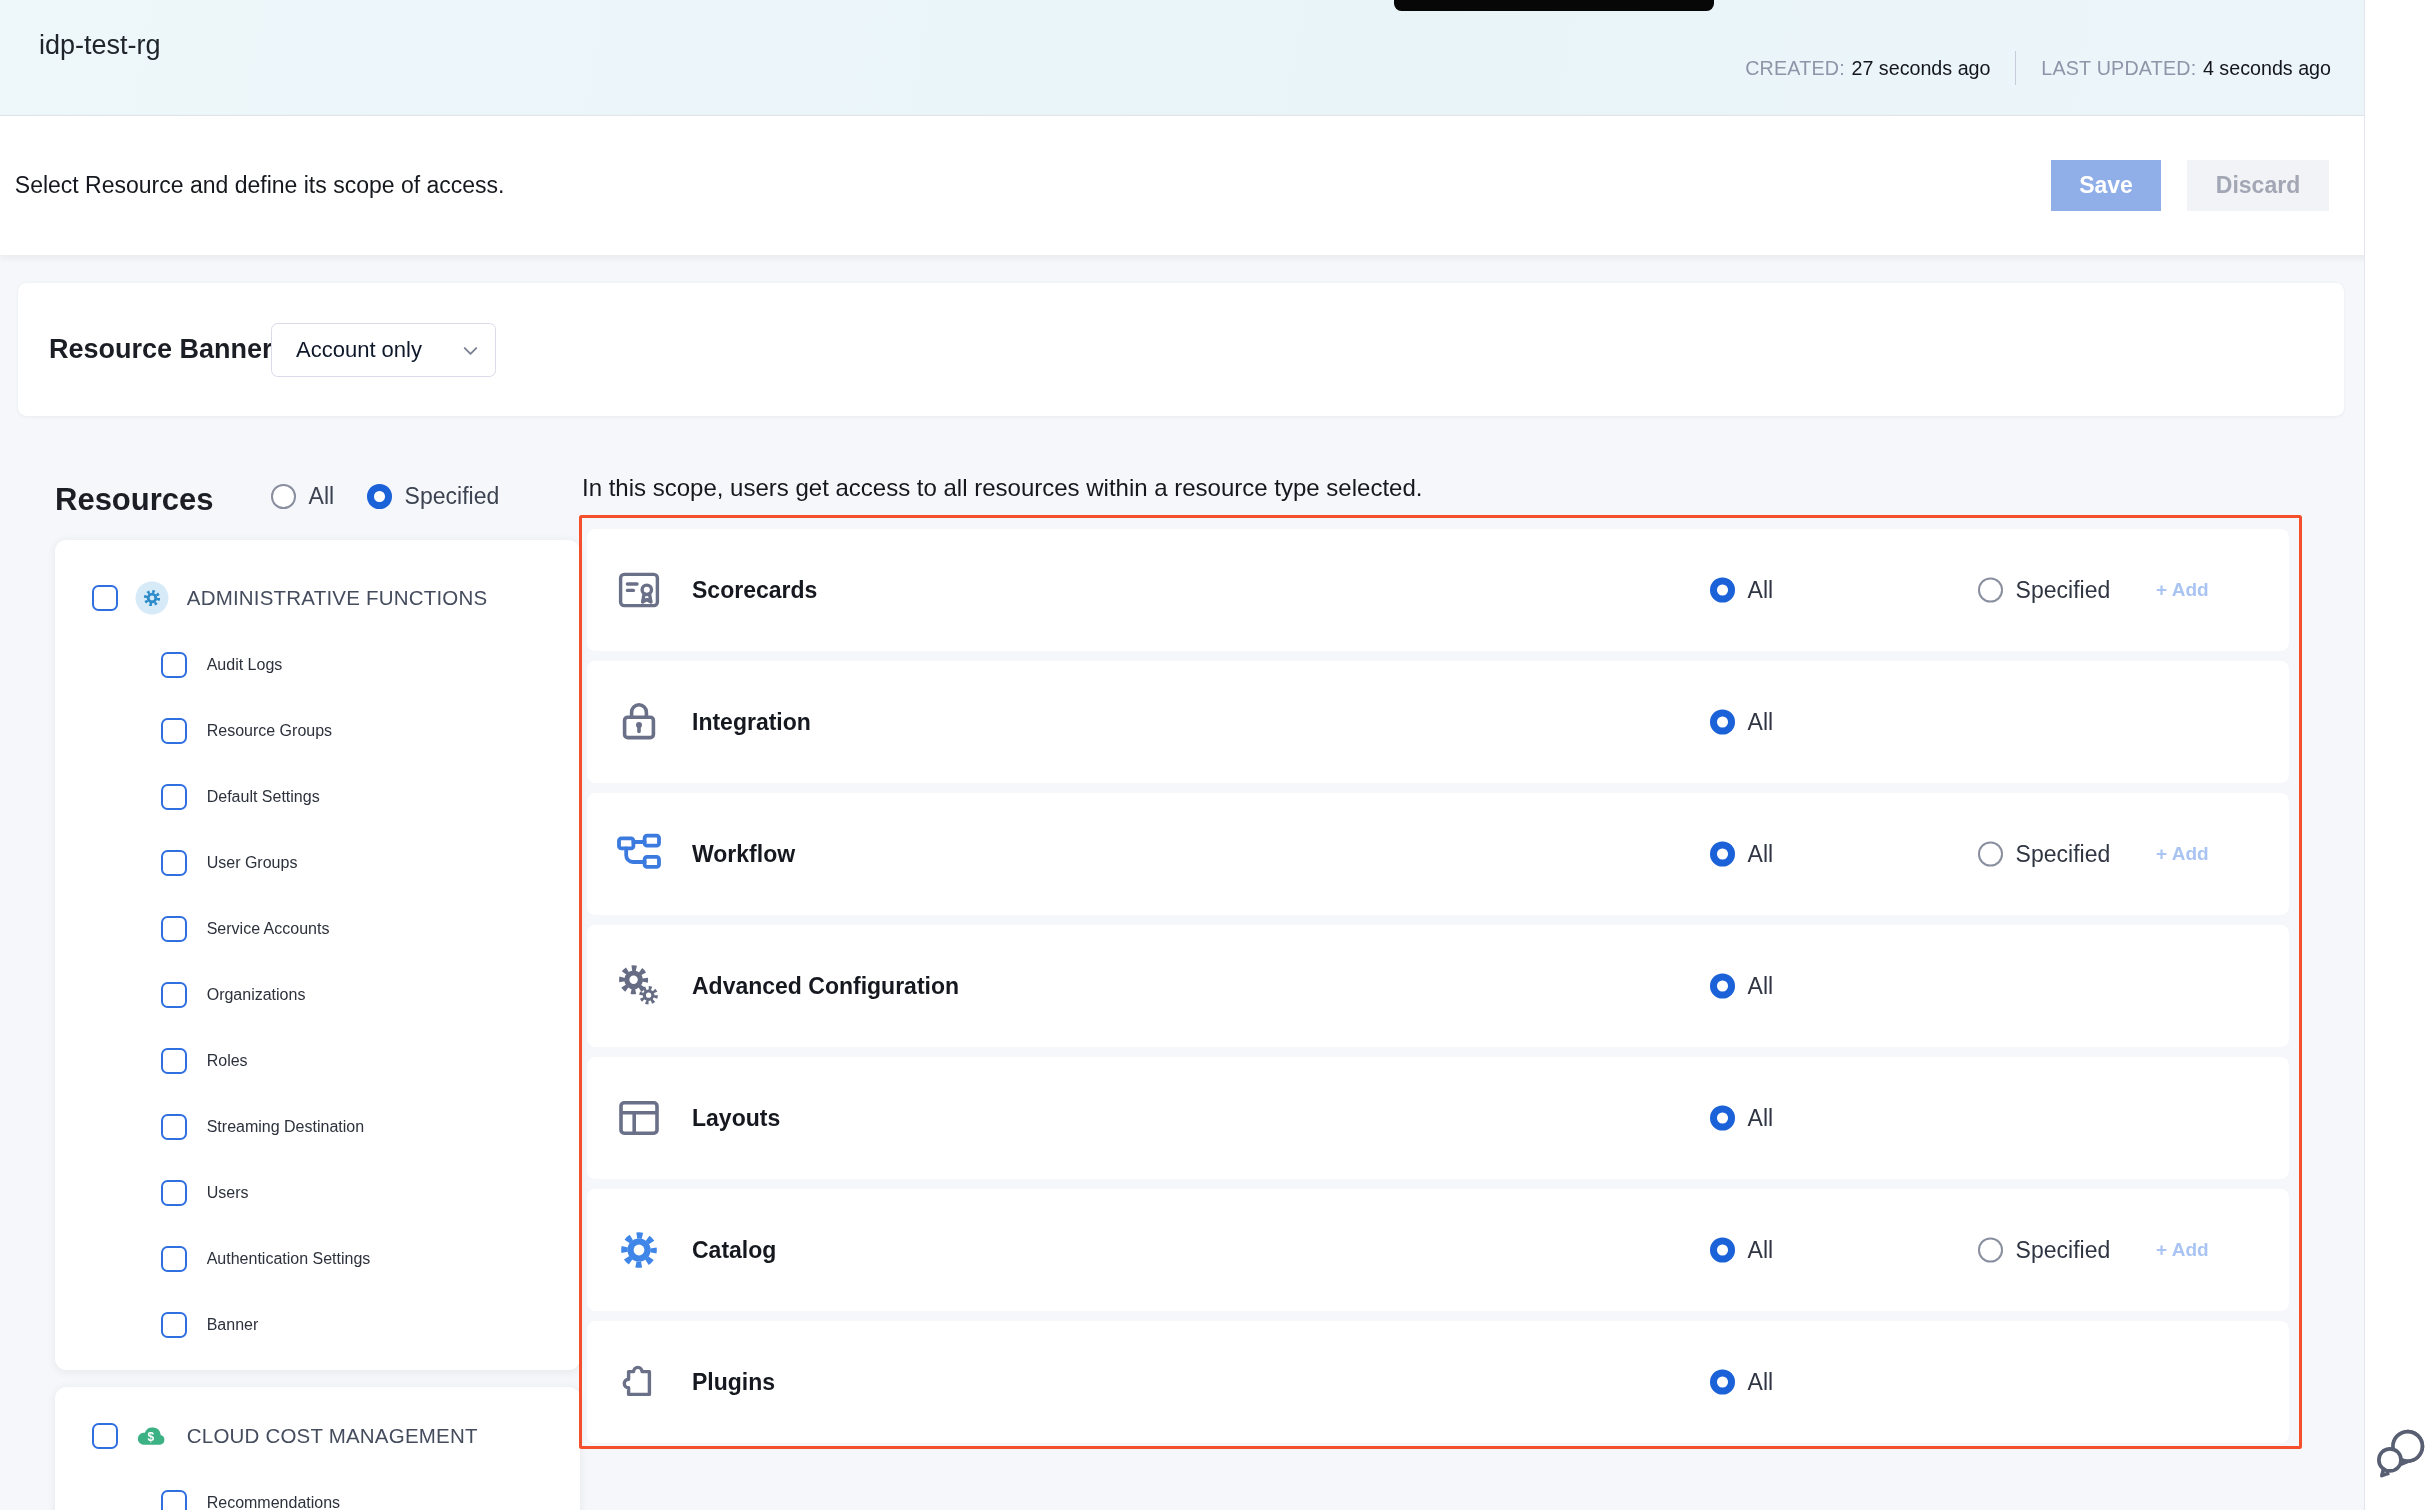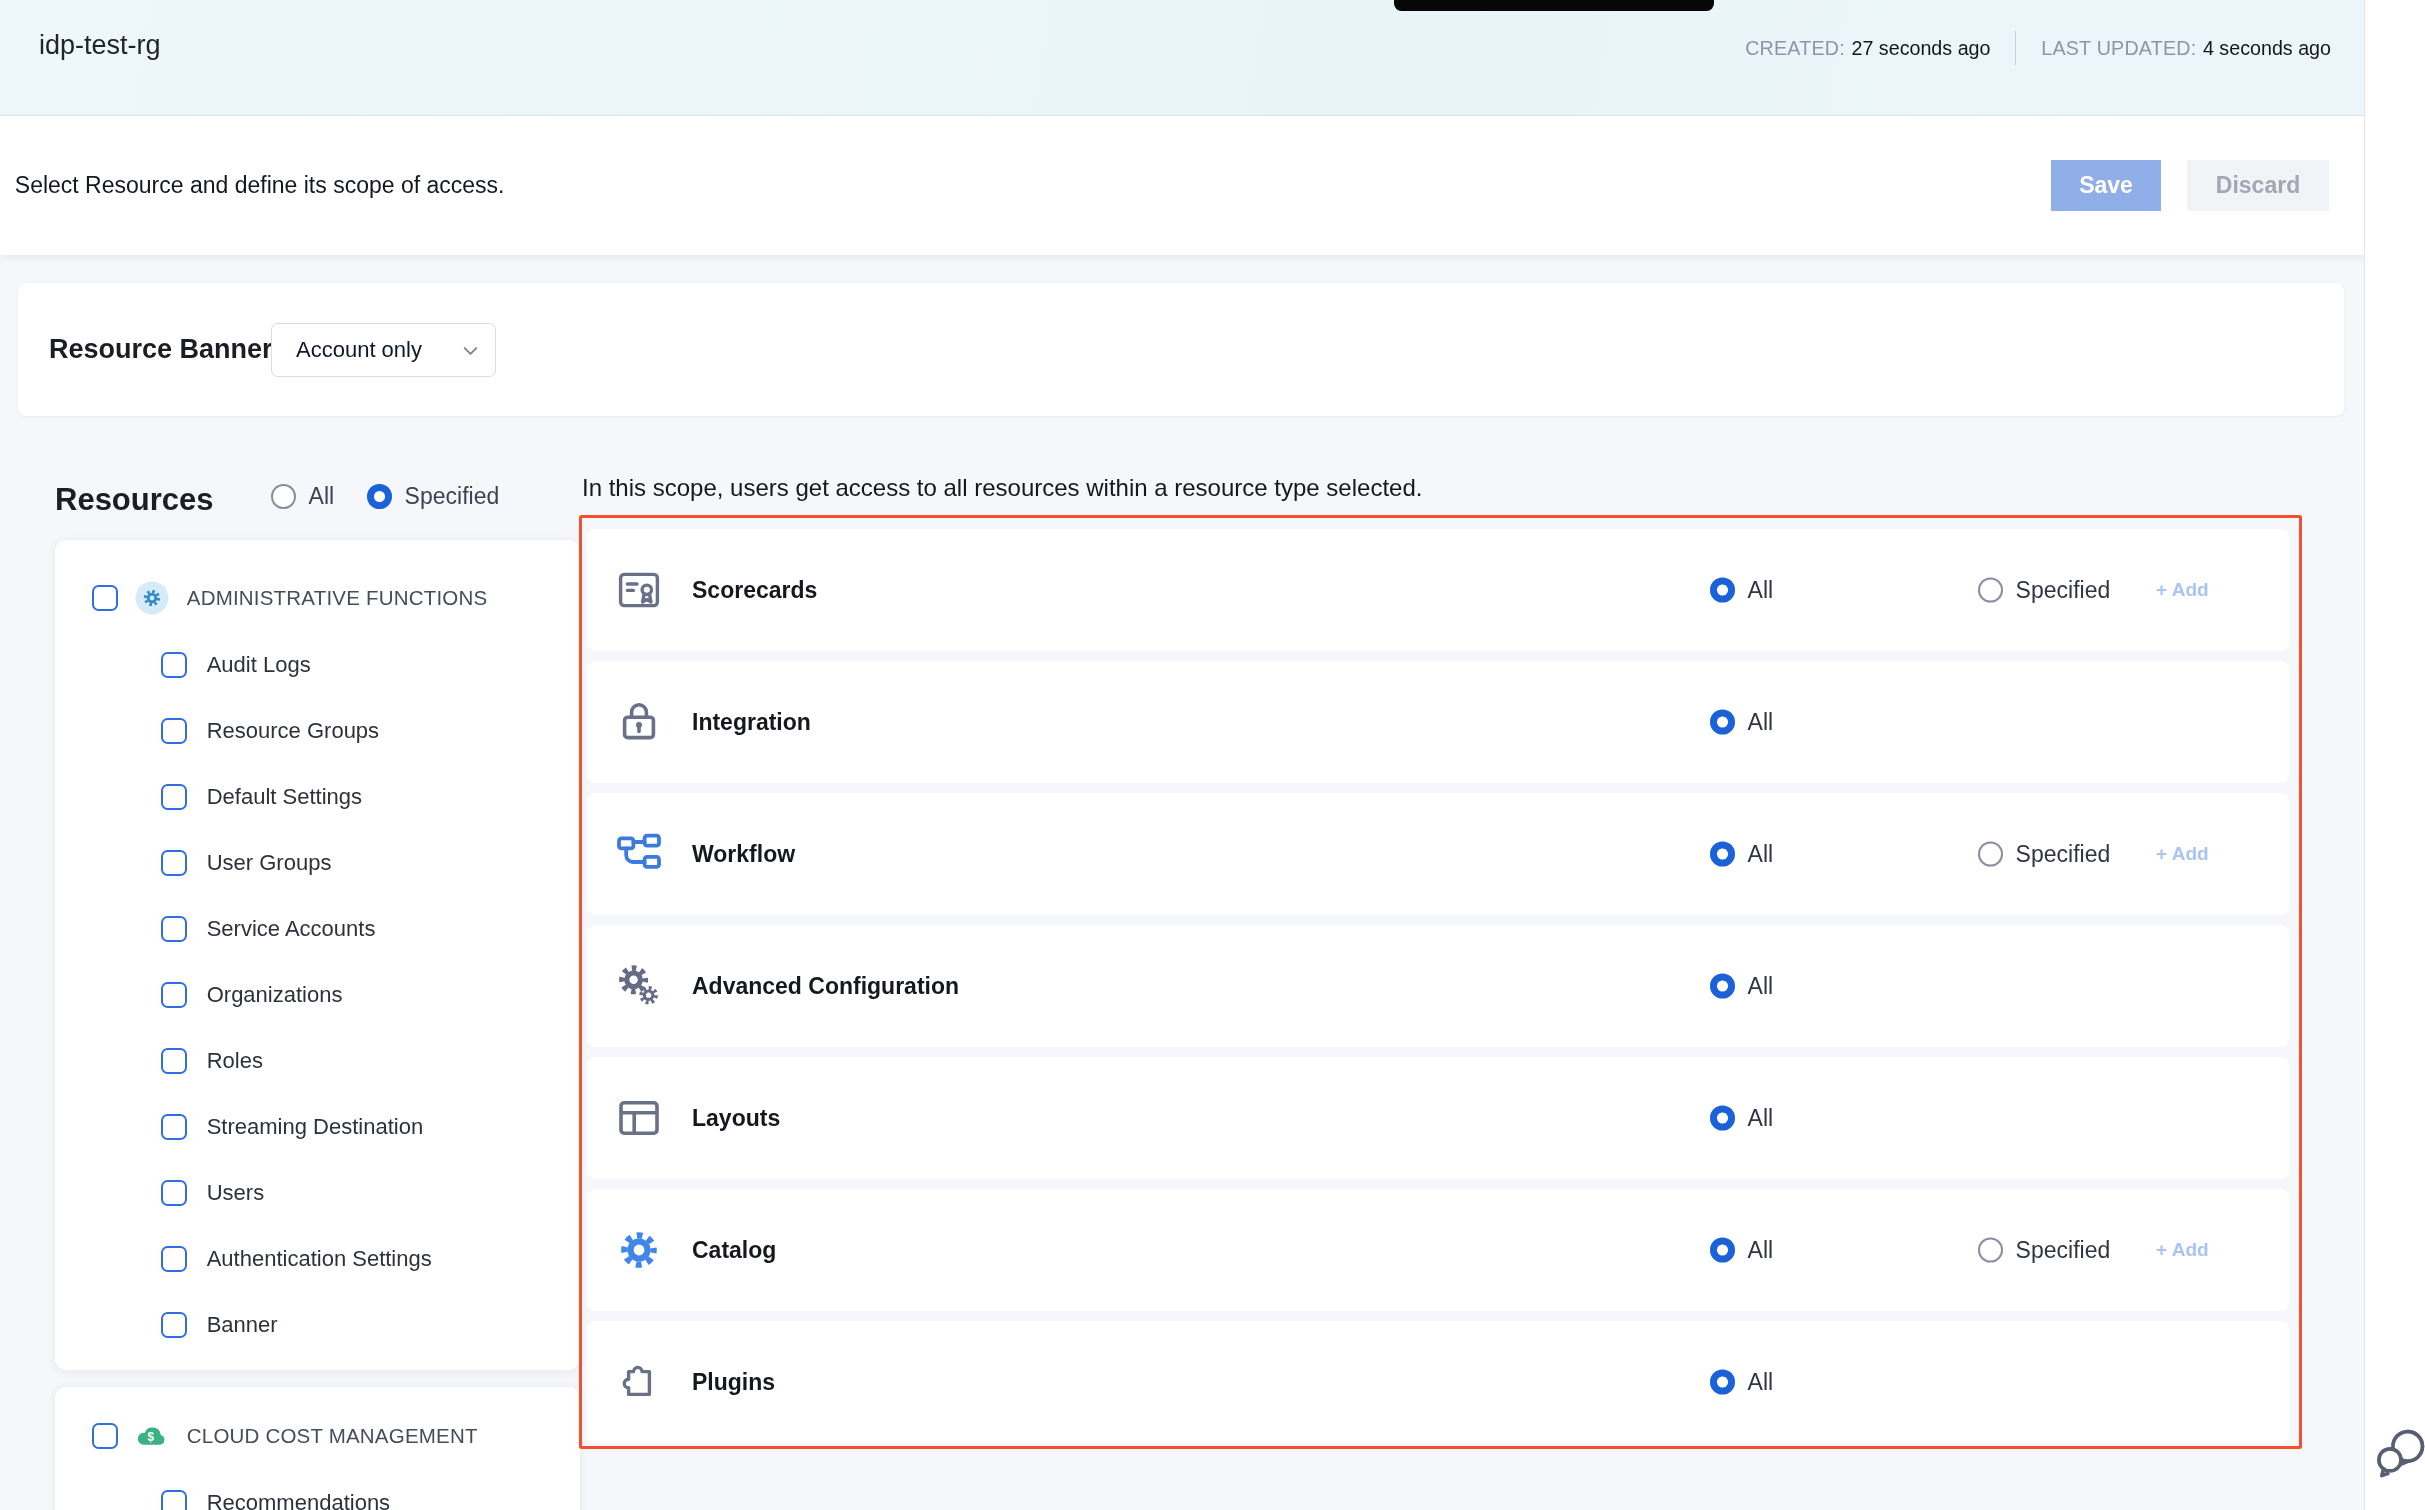--- a/index.html
+++ b/index.html
@@ -4,21 +4,21 @@
 <style>
   html,body{margin:0;padding:0;background:#fff;}
   .stage{position:relative;width:2426px;height:1510px;overflow:hidden;
          font-family:"Liberation Sans",sans-serif;color:#1d2128;background:#fff;}
   .panel-bg{position:absolute;left:0;top:0;width:2364px;height:1510px;background:#f5f7fa;}
   
   .hdr{position:absolute;left:0;top:0;width:2364px;height:115px;
        background:linear-gradient(100deg,#eef8fb 0%,#e9f4f9 60%,#ecf6fa 100%);
        border-bottom:0.8px solid #e3e7ea;}
   .hdr-title{position:absolute;left:39px;top:29.5px;font-size:27px;font-weight:500;color:#20242b;}
-  .hdr-meta{position:absolute;right:33px;top:31px;display:flex;align-items:center;gap:25px;font-size:19.7px;}
+  .hdr-meta{position:absolute;right:33px;top:51px;display:flex;align-items:center;gap:25px;font-size:19.7px;}
   .meta-label{color:#8f95a8;letter-spacing:0.2px;}
   .meta-val{color:#14161b;margin-left:6.6px;}
   .meta-div{width:0.8px;height:34px;background:#c7ccd8;}
   .toppill{position:absolute;left:1394px;top:0;width:320px;height:10.7px;background:#070707;border-radius:0 0 7.4px 7.4px;}
   
   .tbar{position:absolute;left:0;top:116px;width:2364px;height:139px;background:#fff;
         box-shadow:0 3.3px 8.2px rgba(35,40,60,.07);padding-left:24px;}
   .tbar-desc{position:absolute;left:14.8px;top:0;height:139px;display:flex;align-items:center;font-size:23px;color:#15181e;}
   .btn{position:absolute;top:44px;height:51px;border:none;border-radius:0;font-size:23px;font-weight:700;
        font-family:"Liberation Sans",sans-serif;display:flex;align-items:center;justify-content:center;}
@@ -44,21 +44,21 @@
   
   .side-card{position:absolute;left:55px;width:525px;background:#fff;border-radius:11.5px;
              box-shadow:0 1.6px 8.2px rgba(45,50,80,.08);}
   #sidebar-card-0{top:540px;height:830px;padding-top:24.6px;box-sizing:border-box;}
   #sidebar-card-1{top:1387px;height:246px;padding-top:15.6px;box-sizing:border-box;}
   .grp-head{height:67px;display:flex;align-items:center;padding-left:37px;gap:16.4px;}
   .grp-ic{width:36px;height:36px;flex:none;}
   .grp-label{font-size:20.5px;font-weight:500;color:#454c5e;letter-spacing:0.2px;}
   .grp-item{height:66px;display:flex;align-items:center;padding-left:106px;gap:19.7px;}
   .cb{box-sizing:border-box;width:26px;height:26px;border:2.5px solid #2f6fe0;border-radius:6.6px;background:#fff;flex:none;}
-  .item-label{font-size:22px;color:#2c313c;}
+  .item-label{font-size:16px;color:#2c313c;}
   
   .scope-desc{position:absolute;left:582px;top:474px;font-size:24px;color:#15181e;}
   .red-rect{position:absolute;left:579px;top:515px;width:1723px;height:934px;box-sizing:border-box;
             border:3.3px solid #f4502e;border-radius:2.5px;}
   .srow{position:absolute;left:587px;width:1702px;height:122px;background:#fff;border-radius:8.2px;}
   .row-icon{position:absolute;left:28px;top:50%;transform:translateY(-50%);width:48px;height:48px;}
   .row-label{position:absolute;left:105px;top:50%;transform:translateY(-50%);font-size:23px;font-weight:600;color:#15181e;}
   .opt{position:absolute;top:50%;transform:translateY(-50%);display:flex;align-items:center;gap:13px;
        font-size:23px;color:#2f3542;}
   .opt-all{left:1123px;}

